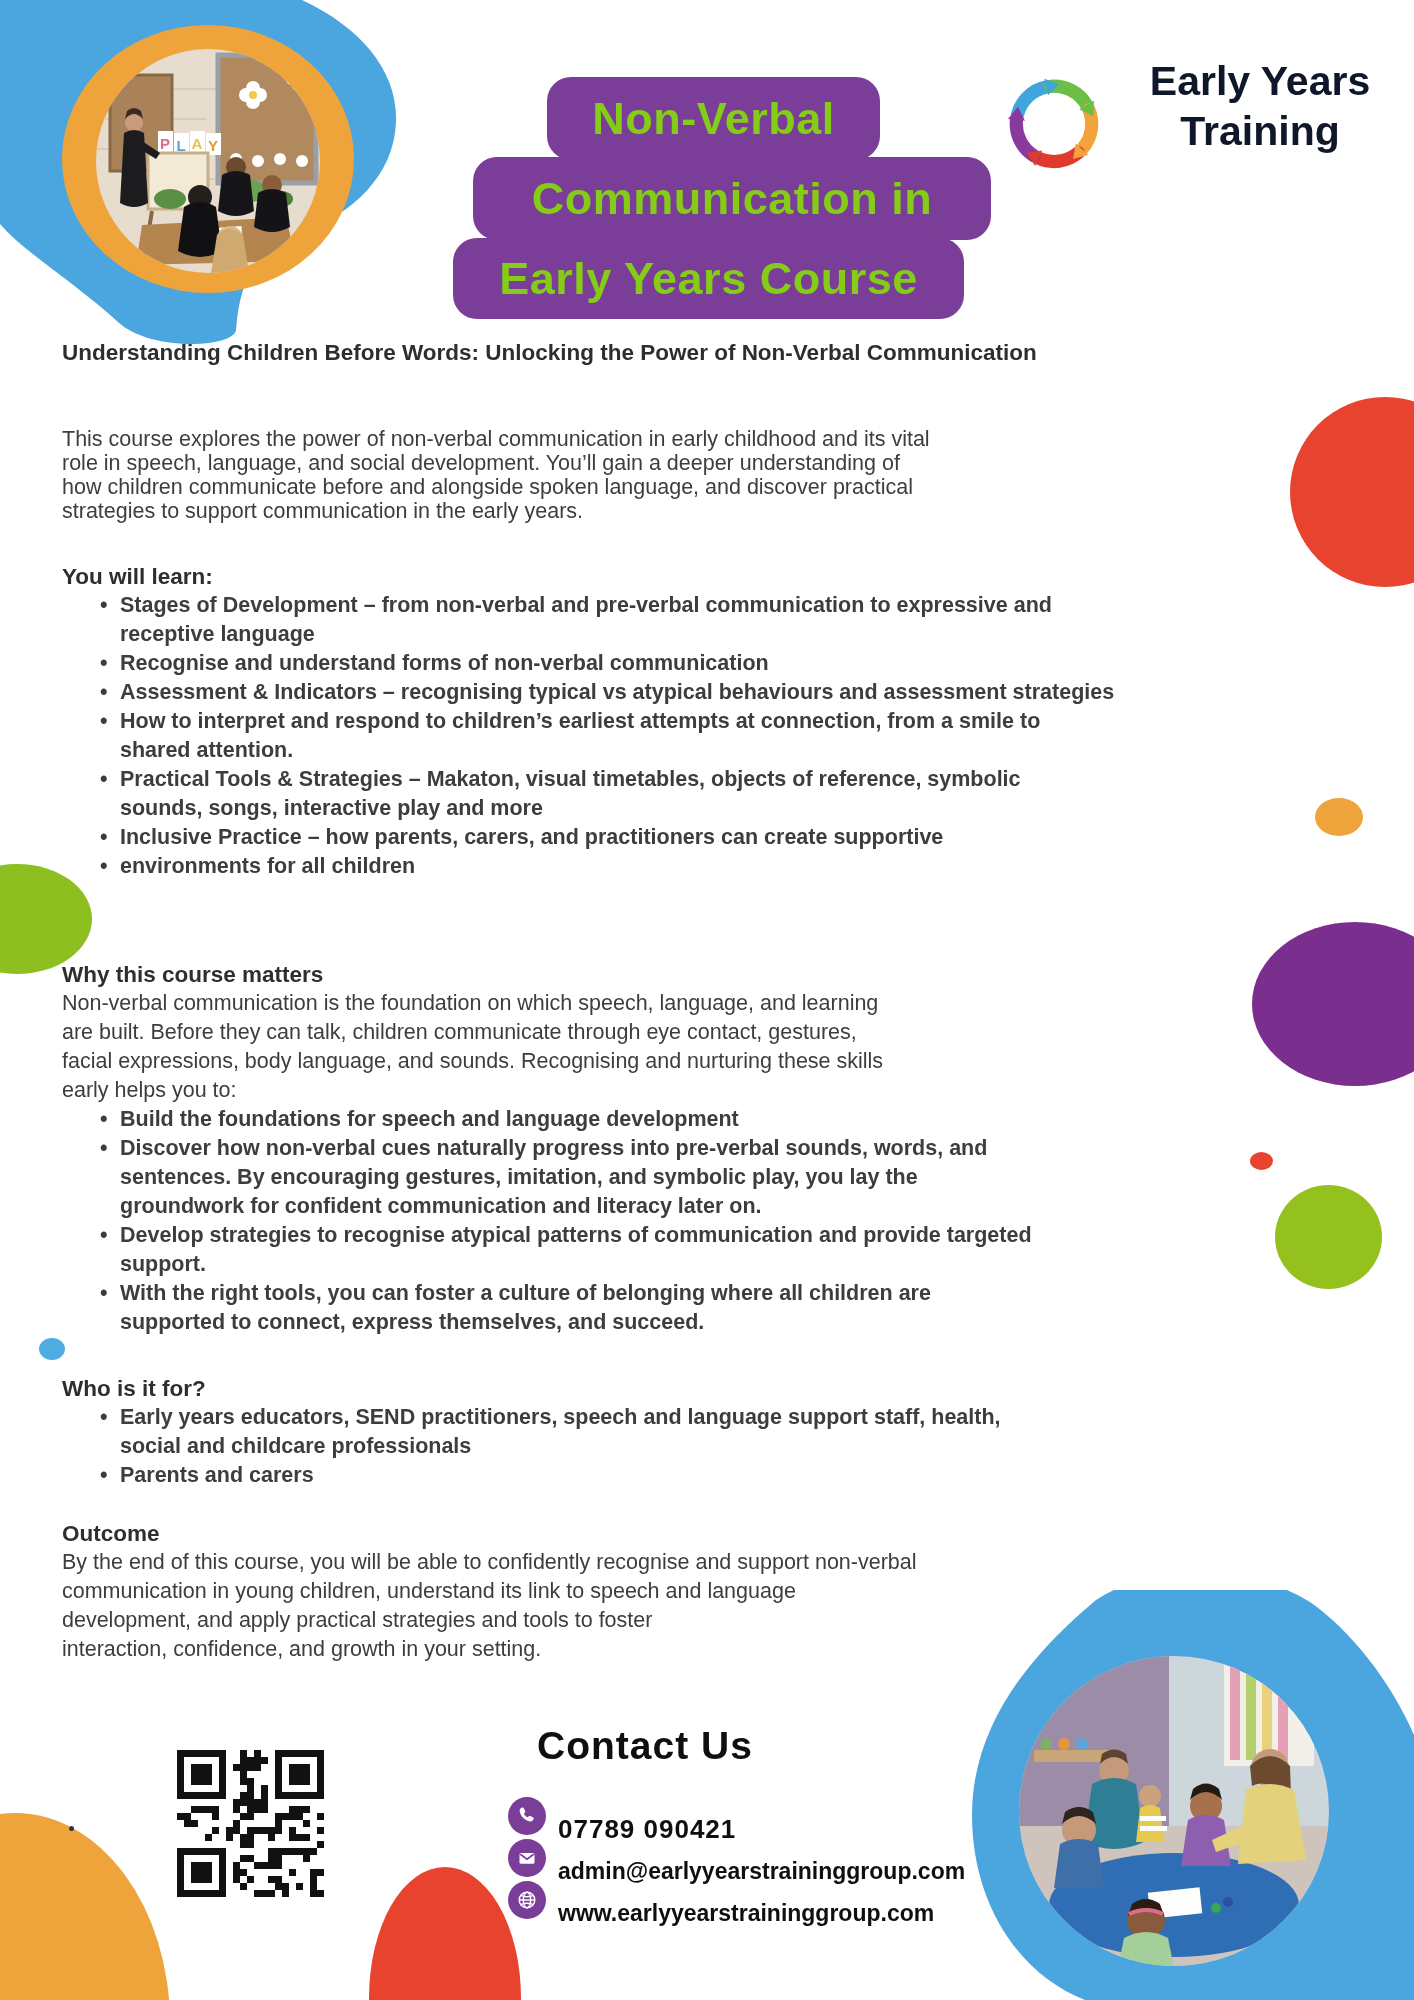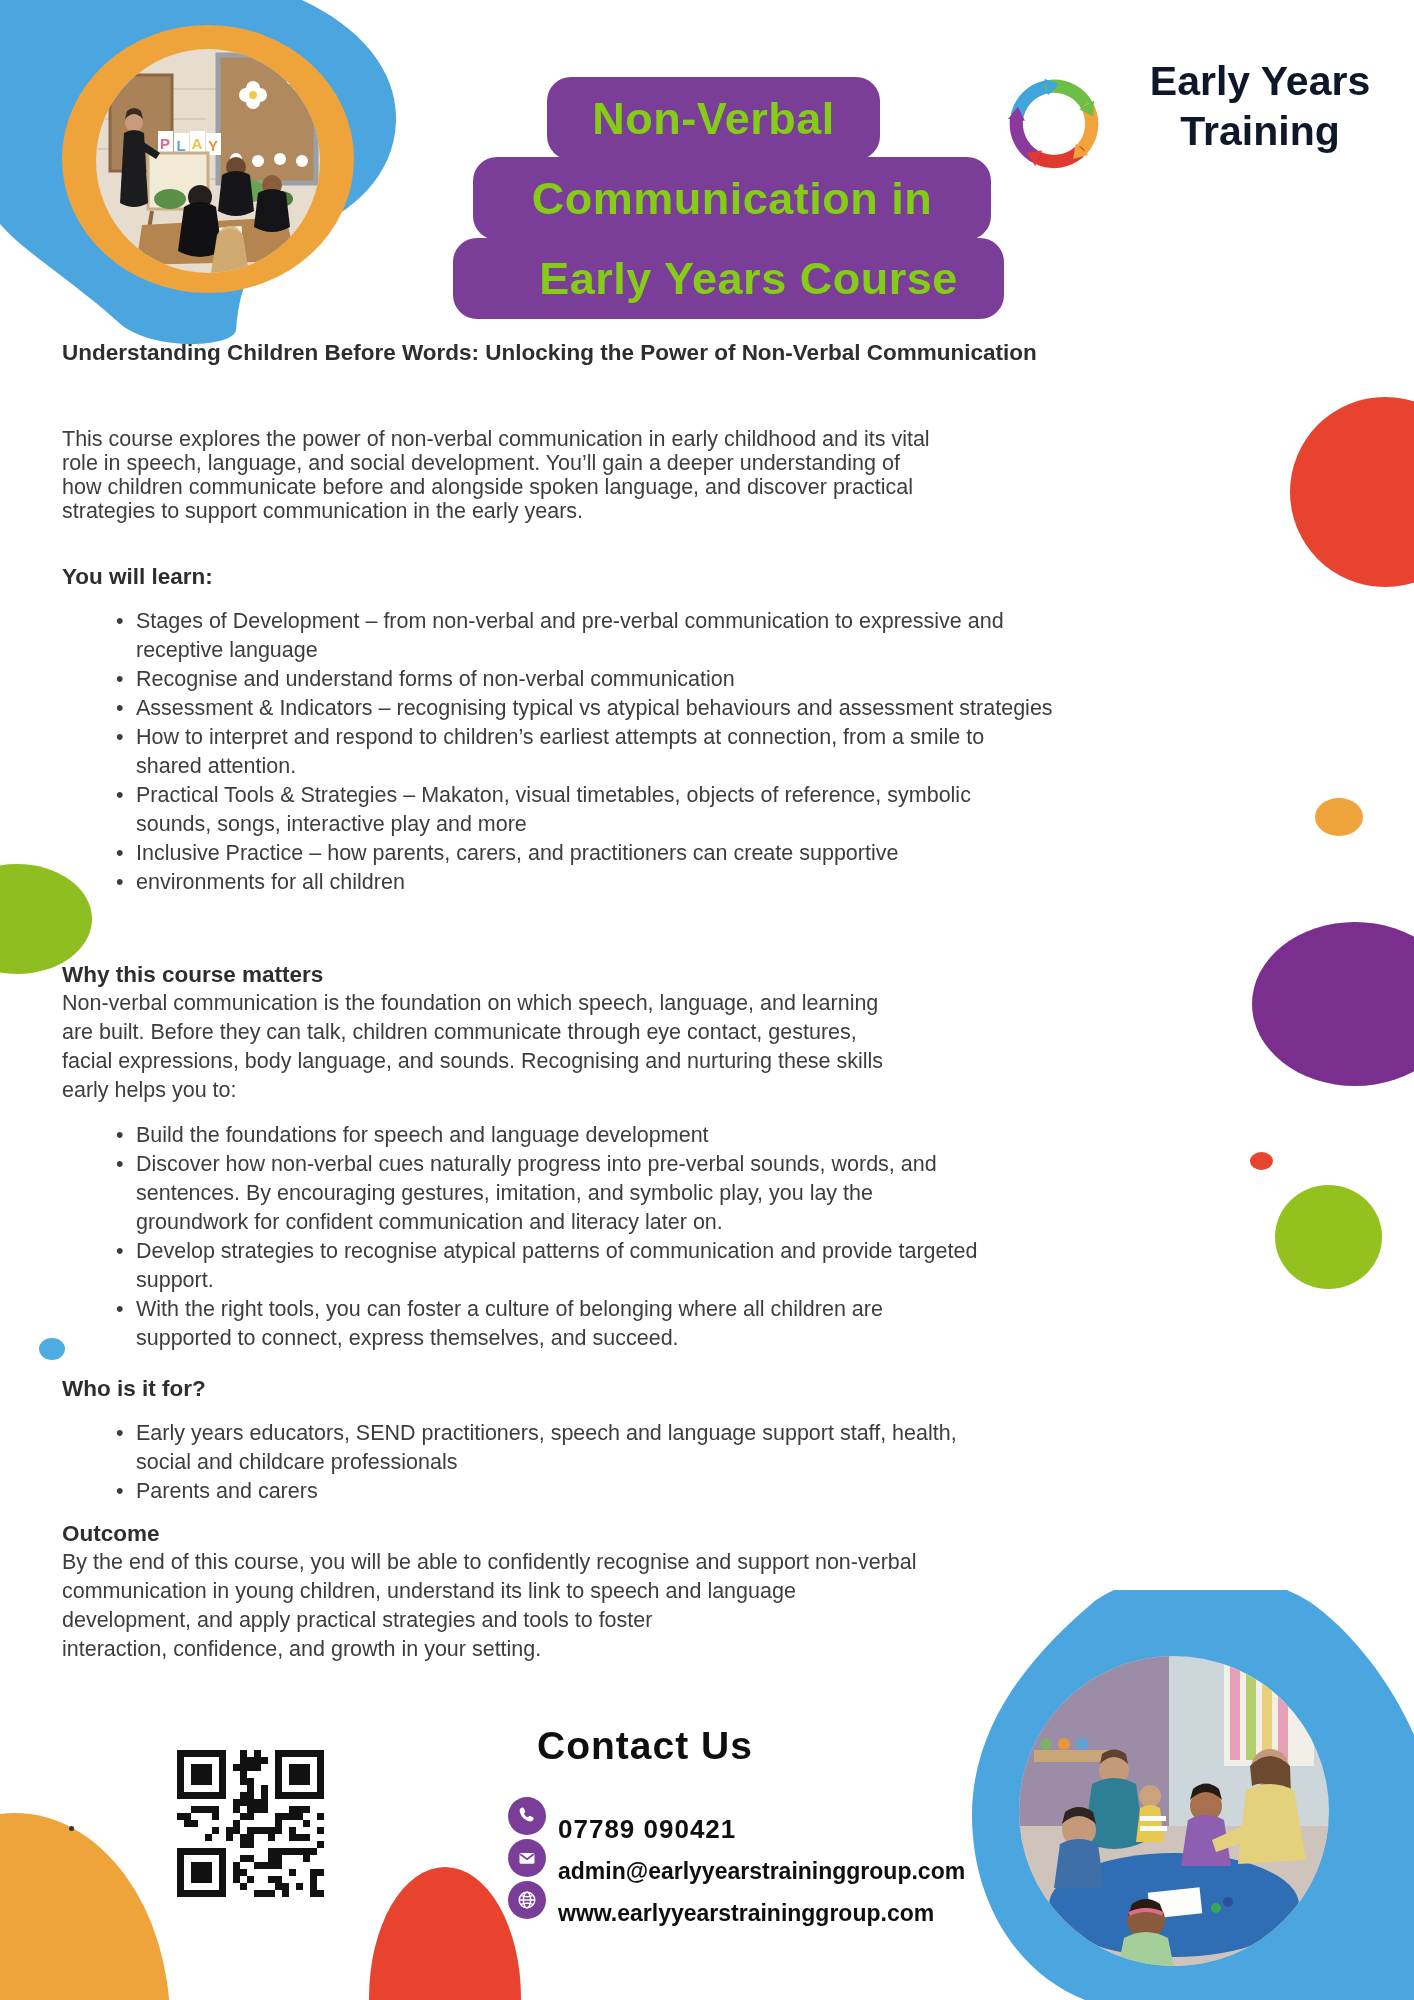--- a/index.html
+++ b/index.html
@@ -26,34 +26,34 @@
   #header-photo-ring { position:absolute; left:62px; top:25px; width:292px; height:268px;
     background:#EEA43B; border-radius:50%; }
   #header-photo { position:absolute; left:96px; top:49px; width:224px; height:224px; border-radius:50%; overflow:hidden; }
 
   #title-badge { position:absolute; left:0; top:0; }
   .badge-line { position:absolute; background:#7A3E98; border-radius:24px;
     color:#84cc16; font-weight:800; font-size:45px; text-align:center;
     letter-spacing:0.5px; }
   #badge-line-0 { left:547px; top:77px;  width:333px; height:83px; line-height:83px; }
   #badge-line-1 { left:473px; top:157px; width:518px; height:83px; line-height:83px; }
-  #badge-line-2 { left:453px; top:238px; width:511px; height:81px; line-height:81px;padding-left:40px; }
+  #badge-line-2 { left:453px; top:238px; width:511px; height:81px; line-height:81px; }
 
   #brand-logo-icon { position:absolute; left:988px; top:42px; }
   #brand-name { position:absolute; left:1115px; top:56px; width:290px;
     color:#0f172a; font-weight:800; font-size:41px; line-height:50px;
     text-align:center; white-space:pre-line; }
 
   
   #content { position:absolute; left:50px; top:0; width:1180px; color:#3D3D3D; }
   .section { position:absolute; left:12px; width:1180px; }
   .section-heading { font-weight:800; font-size:22.5px; line-height:29px; color:#2E2E2E; }
   .body-text { font-size:21.5px; line-height:29px; white-space:pre-line; }
   #intro-paragraph { line-height:24px;margin-top:35px; }
-  ul.bullets { margin:16px; padding:0 0 0 58px; list-style:none; }
+  ul.bullets { margin:0; padding:0 0 0 58px; list-style:none;font-weight:bold; }
   ul.bullets li { position:relative; font-size:21.5px; line-height:29px; white-space:pre-line; }
   ul.bullets li::before { content:"•"; position:absolute; left:-20px; top:0; color:#3D3D3D; }
 
   #section-main-heading { top:338px; }
   #section-intro        { top:392px; }
   #section-ywl          { top:562px; }
   #section-why          { top:960px; }
   #section-who          { top:1374px; }
   #section-outcome      { top:1519px; }
 

